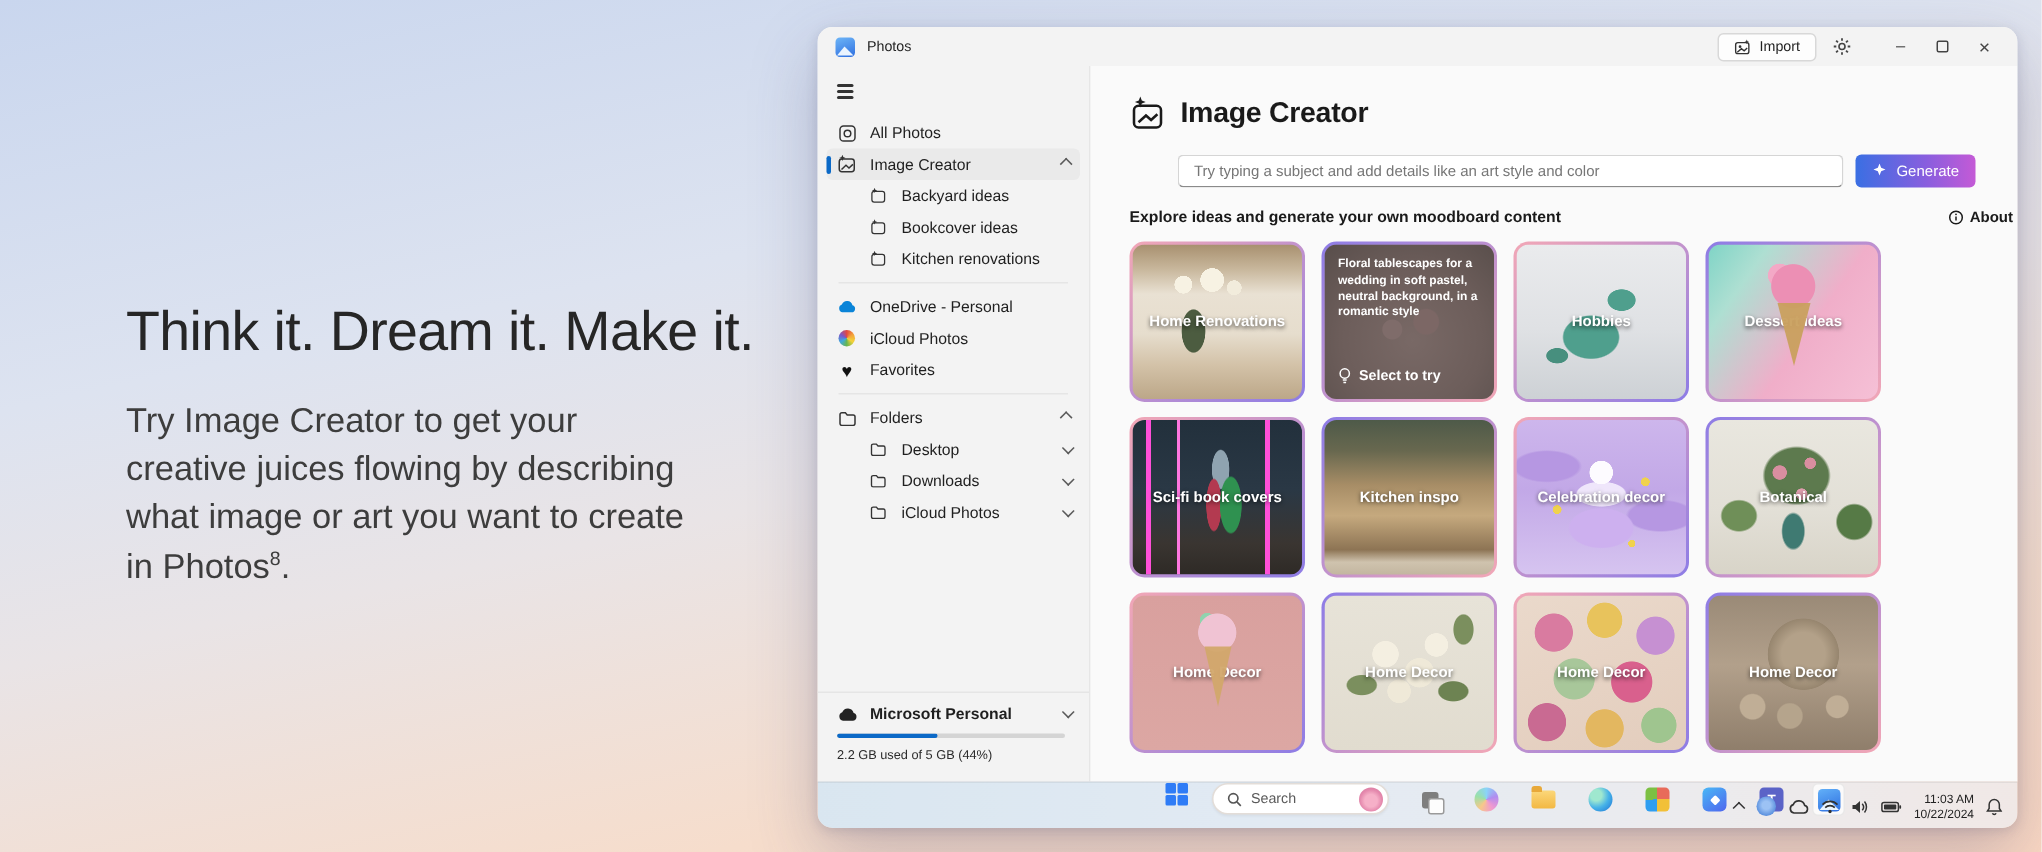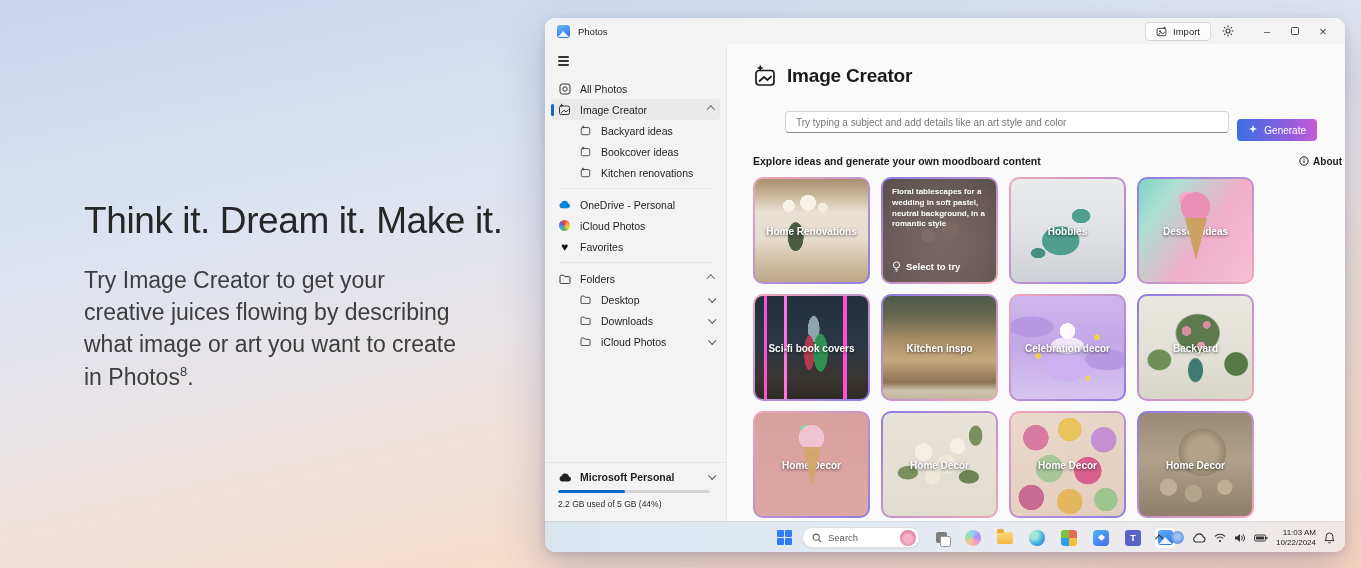--- a/index.html
+++ b/index.html
@@ -64,21 +64,21 @@
   .storage-fill { width:44%; height:100%; background:#0b69c7; border-radius:2px; }
   .storage-link { display:inline-block; margin-top:6px; font-size:8.5px; color:#2b2b2b; cursor:pointer; }
 
   
   .main { flex:1; background:#fafafa; padding:20px 28px 0 26px; position:relative; overflow:hidden; }
   .main-title { display:flex; align-items:center; gap:10px; }
   .main-title h2 { font-size:19px; font-weight:700; color:#1a1a1a; letter-spacing:-0.2px; }
   .prompt-row { display:flex; align-items:center; gap:8px; margin-top:15px;padding-left:32px; }
   .prompt-input { width:489px; height:22px; border:1px solid #d5d5d5; border-bottom-color:#8a8a8a; border-radius:4px; background:#fff; font-size:10px; color:#1f1f1f; padding:0 10px; font-family:"Liberation Sans",sans-serif; }
   .prompt-input::placeholder { color:#767676; }
-  .generate-btn { height:22px; padding:0 11px; border:none; border-radius:4px; display:flex; align-items:center; gap:6px; color:#fff; font-size:10px; cursor:pointer; background:linear-gradient(90deg,#3a6fe3,#8a5ede 60%,#c45ad6); font-family:"Liberation Sans",sans-serif;margin-top:16px; }
+  .generate-btn { height:22px; padding:0 11px; border:none; border-radius:4px; display:flex; align-items:center; gap:6px; color:#fff; font-size:10px; cursor:pointer; background:linear-gradient(90deg,#3a6fe3,#8a5ede 60%,#c45ad6); font-family:"Liberation Sans",sans-serif; }
   .explore-row { display:flex; align-items:center; margin-top:14px; width:589px; }
   .explore-heading { font-size:10.5px; font-weight:bold; color:#1a1a1a; }
   .about { margin-left:auto; display:flex; align-items:center; gap:4px; font-size:10px; font-weight:bold; color:#1a1a1a; cursor:pointer; }
 
   
   .grid { margin-top:10px; display:grid; grid-template-columns:repeat(4,117px); grid-auto-rows:107px; gap:10px 11px; }
   .tile { border-radius:10px; padding:2px; cursor:pointer; background:linear-gradient(140deg,#f2a7b6,#8d7ce6); }
   .tile:nth-child(2n) { background:linear-gradient(140deg,#8d7ce6,#f2a7b6); }
   .ti { width:100%; height:100%; border-radius:8px; overflow:hidden; position:relative; }
   .tile-label { position:absolute; left:0; right:0; top:50%; transform:translateY(-50%); text-align:center; color:#fff; font-size:10px; font-weight:bold; text-shadow:0 1px 3px rgba(0,0,0,.65); }
@@ -168,21 +168,21 @@
 
   
   .taskbar { height:31px; flex:0 0 auto; position:relative; border-top:1px solid rgba(0,0,0,.06);
     background:linear-gradient(90deg,#d9e6f0 0%,#e2eaf3 40%,#ebebee 70%,#f0e8e6 100%); }
   .weather { position:absolute; left:12px; top:4px; display:flex; align-items:center; gap:7px; cursor:pointer;margin-top:30px; }
   .sun { width:17px; height:17px; border-radius:50%; background:radial-gradient(circle at 38% 32%,#fde289,#f6b73c 65%,#eda326); }
   .weather-text { display:flex; flex-direction:column; line-height:1.15; }
   .weather-temp { font-size:8px; font-weight:bold; color:#222; }
   .weather-cond { font-size:8px; color:#555; }
 
-  .tb-center { position:absolute; left:232px; top:0; height:31px; display:flex; align-items:center; gap:10px; }
+  .tb-center { position:absolute; left:232px; top:0; height:31px; display:flex; align-items:flex-start; gap:16px; }
   .win-logo { width:15px; height:15px; display:grid; grid-template-columns:7px 7px; grid-template-rows:7px 7px; gap:1px; cursor:pointer; }
   .win-logo i { background:#2f7cf6; border-radius:1px; }
   .search-pill { width:118px; height:21px; border-radius:11px; background:#fff; border:1px solid #e3ddd8; box-shadow:0 1px 2px rgba(0,0,0,.06); display:flex; align-items:center; padding:0 3px 0 9px; gap:6px; cursor:text; }
   .search-pill .s-label { font-size:9.5px; color:#5a5a5a; flex:1; }
   .search-img { width:16px; height:16px; border-radius:50%; background:radial-gradient(circle at 50% 55%,#f6b0c8 0 35%,#e58aae 60%,#cf6f97 100%); }
   .tb-ico { width:22px; height:22px; display:flex; align-items:center; justify-content:center; cursor:pointer; border-radius:4px; }
   .tv-back { width:11px; height:11px; background:#7e7e7e; border-radius:2px; position:relative; }
   .tv-front { position:absolute; left:4px; top:4px; width:11px; height:11px; background:#fdfdfd; border:1px solid #9a9a9a; border-radius:2px; }
   .copilot { width:16px; height:16px; border-radius:50%; background:conic-gradient(#8ad4f8,#b08cf0,#f09ad0,#f8c88a,#9be0a8,#8ad4f8); }
   .folder-ico { width:16px; height:12px; background:linear-gradient(180deg,#fbd77a,#f3b843); border-radius:2px; position:relative; }
@@ -466,21 +466,21 @@
                 <span class="tile-label">Kitchen inspo</span>
               </div>
             </div>
           <div class="tile t7">
               <div class="ti">
                 <span class="tile-label">Celebration decor</span>
               </div>
             </div>
           <div class="tile t8">
               <div class="ti">
-                <span class="tile-label">Backyard</span>
+                <span class="tile-label">Botanical</span>
               </div>
             </div>
           <div class="tile t9">
               <div class="ti">
                 <span class="tile-label">Home Decor</span>
               </div>
             </div>
           <div class="tile t10">
               <div class="ti">
                 <span class="tile-label">Home Decor</span>

